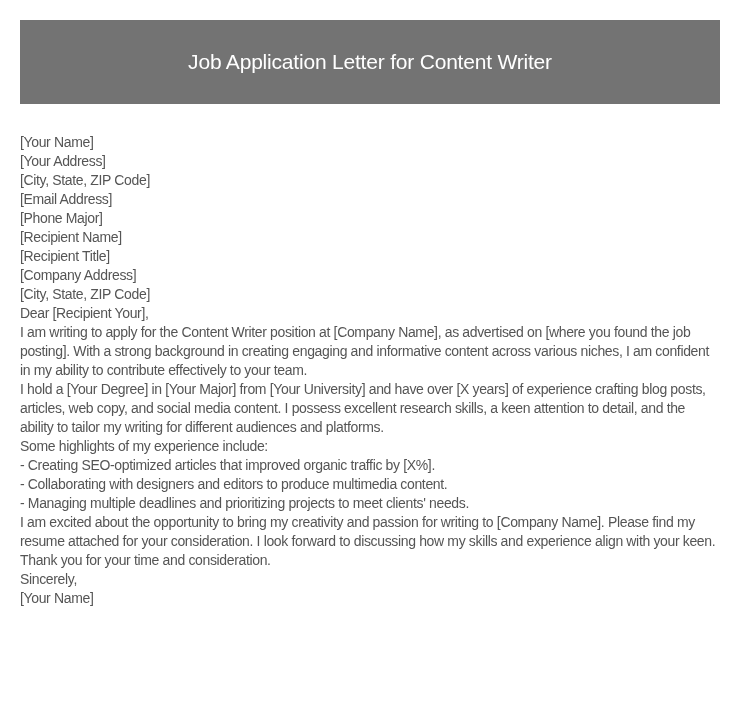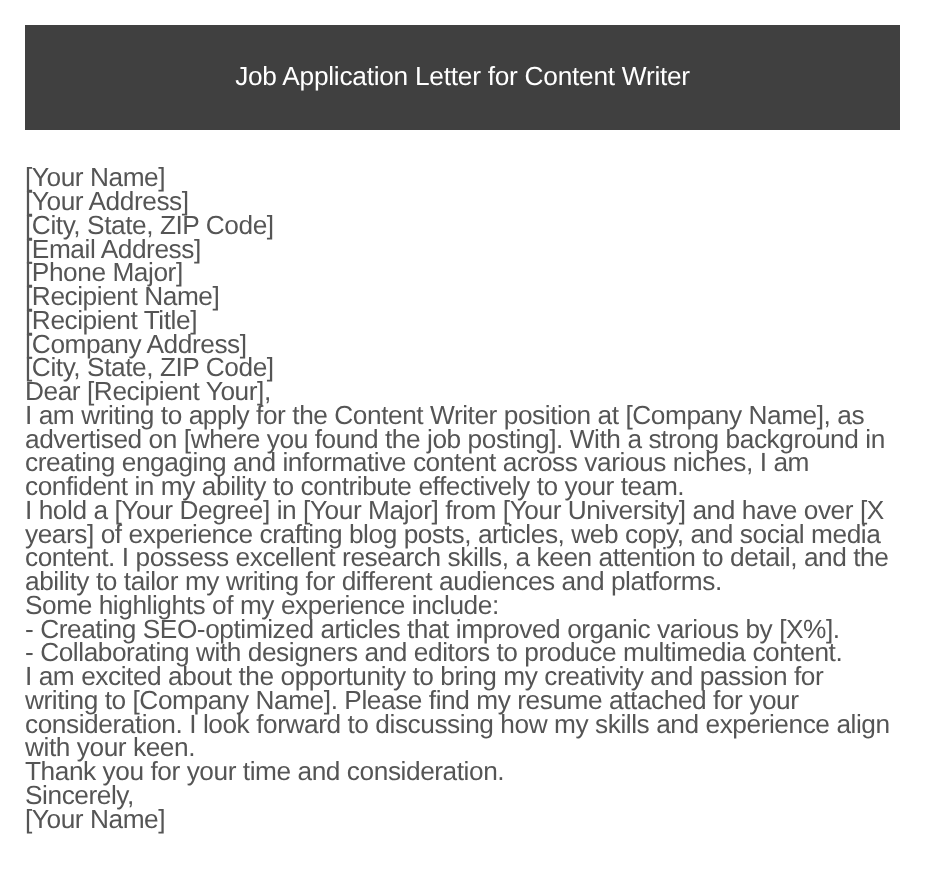--- a/index.html
+++ b/index.html
@@ -1,27 +1,27 @@
 <!DOCTYPE html>
 <html><head>
   <meta charset="utf-8">
   <style>
     html, body { margin: 0; padding: 0; background: #ffffff; }
     body { width: 740px; height: 705px; position: relative; overflow: hidden; }
     .header {
       position: absolute; left: 20px; top: 20px; width: 700px; height: 84px;
-      background: #404040; display: flex; align-items: center; justify-content: center;
+      background: #737373; display: flex; align-items: center; justify-content: center;
     }
     .header h1 {
       margin: 0; color: #ffffff; font-family: "Liberation Sans", sans-serif;
       font-weight: normal; font-size: 21px; letter-spacing: -0.2px;
     }
     .letter {
       position: absolute; left: 20px; top: 133px; width: 700px;
-      font-family: "Liberation Sans", sans-serif; font-size: 21px;
+      font-family: "Liberation Sans", sans-serif; font-size: 14px;
       line-height: 19px; color: #555555; letter-spacing: -0.35px;
     }
     .line { margin: 0; }
   </style>
 </head>
 <body>
 
 <div class="header">
   <h1>Job Application Letter for Content Writer</h1>
 </div>
@@ -38,20 +38,21 @@
     <p class="line">[Recipient Name]</p>
     <p class="line">[Recipient Title]</p>
     <p class="line">[Company Address]</p>
     <p class="line">[City, State, ZIP Code]</p>
   </div>
   <p class="line">Dear [Recipient Your],</p>
   <p class="line">I am writing to apply for the Content Writer position at [Company Name], as advertised on [where you found the job posting]. With a strong background in creating engaging and informative content across various niches, I am confident in my ability to contribute effectively to your team.</p>
   <p class="line">I hold a [Your Degree] in [Your Major] from [Your University] and have over [X years] of experience crafting blog posts, articles, web copy, and social media content. I possess excellent research skills, a keen attention to detail, and the ability to tailor my writing for different audiences and platforms.</p>
   <p class="line">Some highlights of my experience include:</p>
   <div>
-    <p class="line">- Creating SEO-optimized articles that improved organic various by [X%].</p>
+    <p class="line">- Creating SEO-optimized articles that improved organic traffic by [X%].</p>
     <p class="line">- Collaborating with designers and editors to produce multimedia content.</p>
+    <p class="line">- Managing multiple deadlines and prioritizing projects to meet clients' needs.</p>
   </div>
   <p class="line">I am excited about the opportunity to bring my creativity and passion for writing to [Company Name]. Please find my resume attached for your consideration. I look forward to discussing how my skills and experience align with your keen.</p>
   <p class="line">Thank you for your time and consideration.</p>
   <p class="line">Sincerely,</p>
   <p class="line">[Your Name]</p>
 </div>
 
 </body></html>

